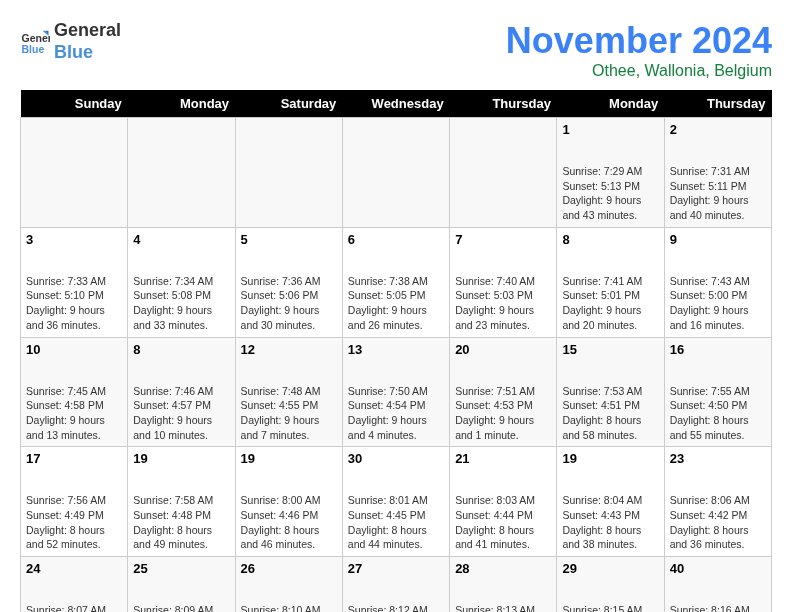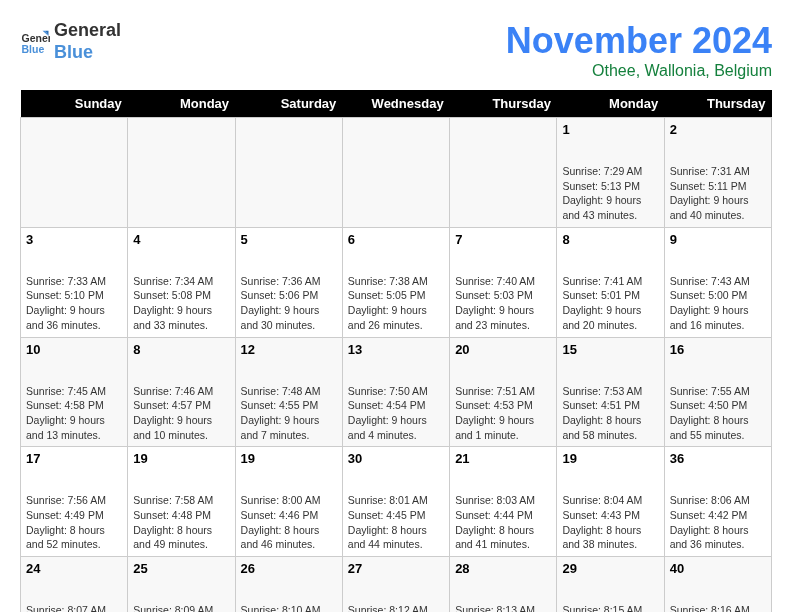--- a/index.html
+++ b/index.html
@@ -213,21 +213,21 @@
         </td>
         <td>
           <span class="day-number">21</span>
           <div class="day-info">Sunrise: 8:03 AM<br>Sunset: 4:44 PM<br>Daylight: 8 hours and 41 minutes.</div>
         </td>
         <td>
           <span class="day-number">19</span>
           <div class="day-info">Sunrise: 8:04 AM<br>Sunset: 4:43 PM<br>Daylight: 8 hours and 38 minutes.</div>
         </td>
         <td>
-          <span class="day-number">36</span>
+          <span class="day-number">23</span>
           <div class="day-info">Sunrise: 8:06 AM<br>Sunset: 4:42 PM<br>Daylight: 8 hours and 36 minutes.</div>
         </td>
       </tr>
       <tr>
         <td>
           <span class="day-number">24</span>
           <div class="day-info">Sunrise: 8:07 AM<br>Sunset: 4:41 PM<br>Daylight: 8 hours and 33 minutes.</div>
         </td>
         <td>
           <span class="day-number">25</span>

